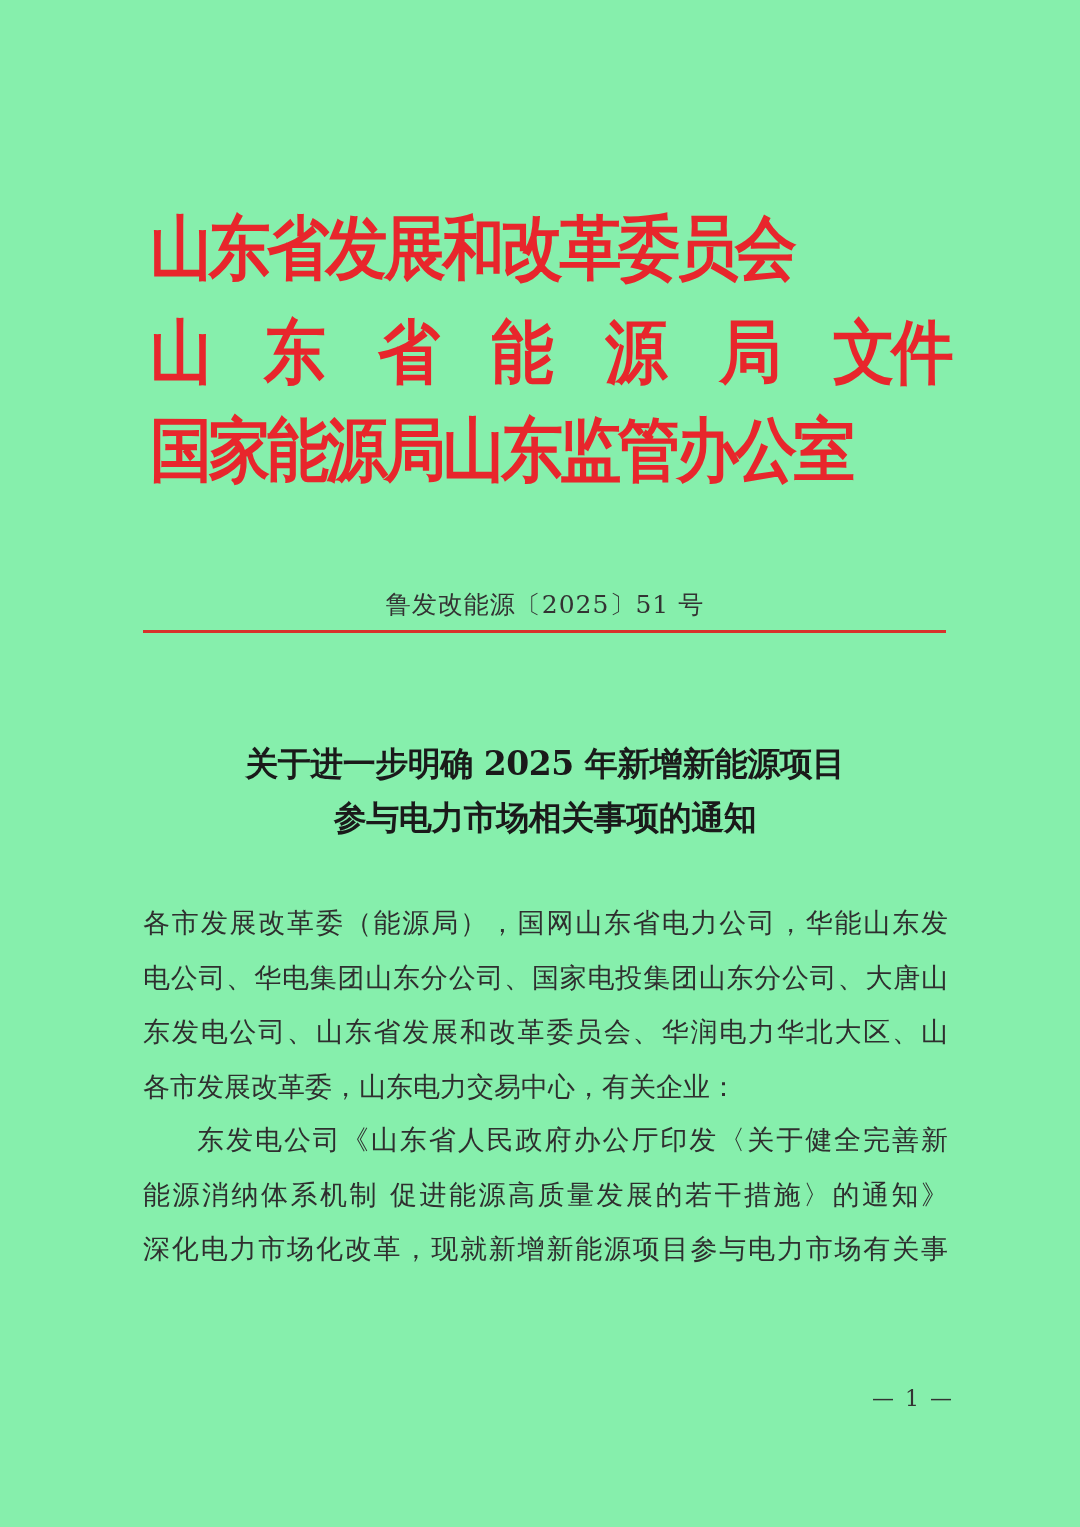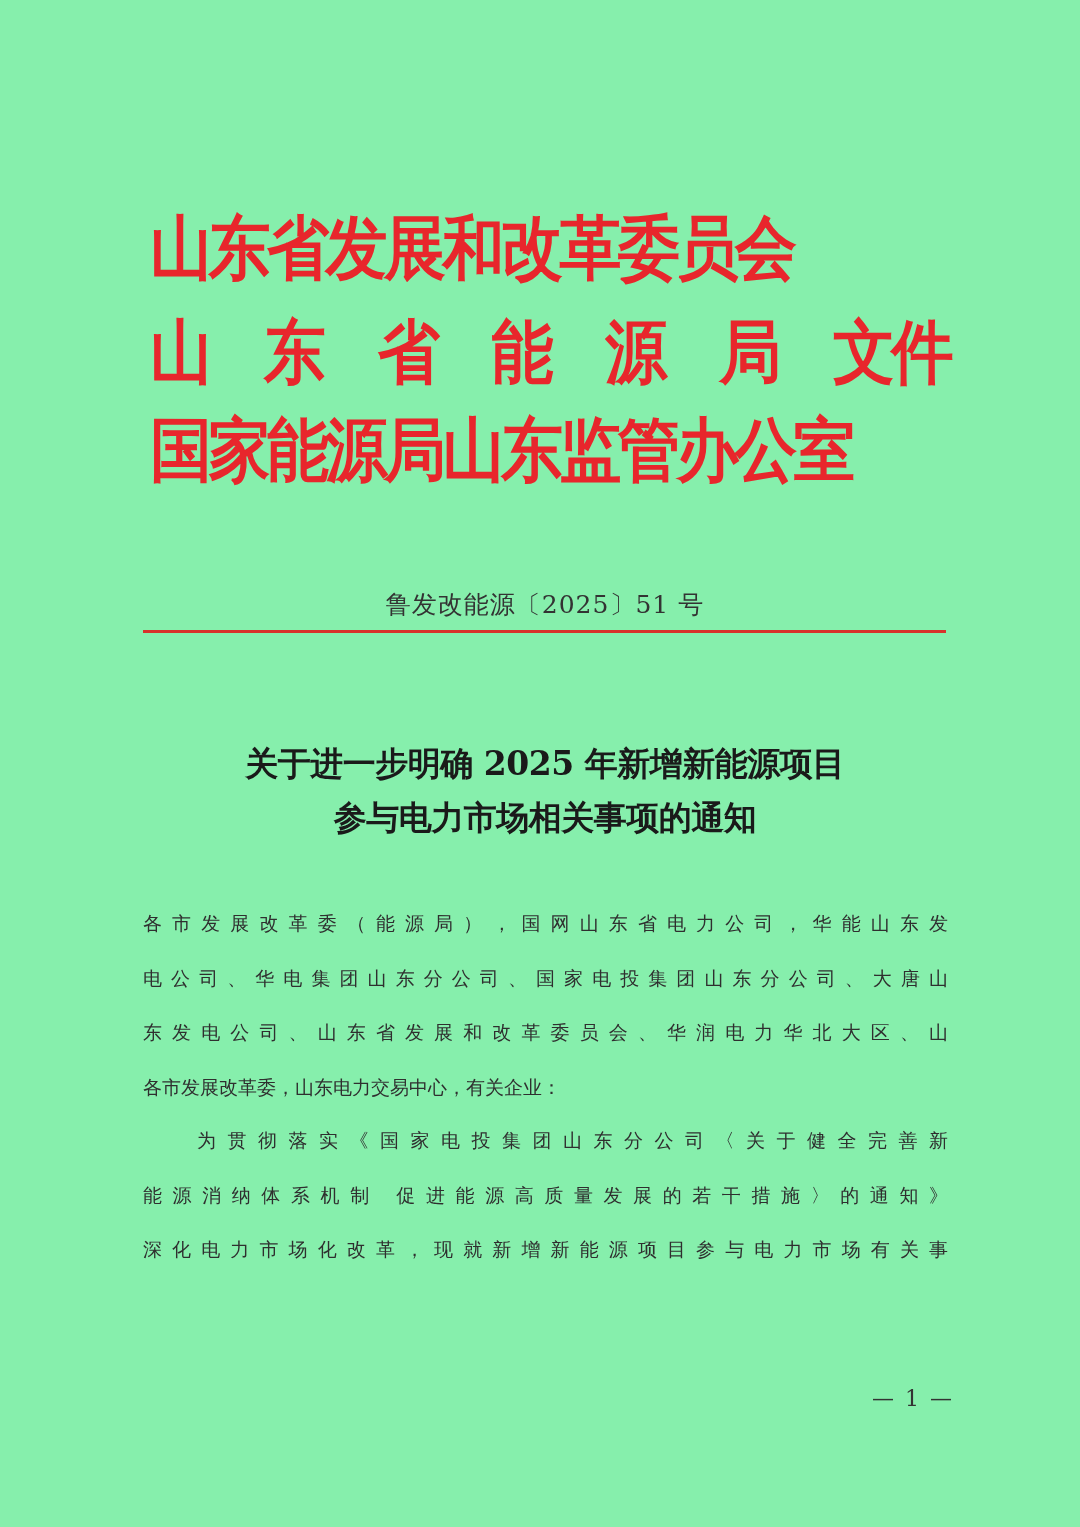--- a/index.html
+++ b/index.html
@@ -69,21 +69,21 @@
       letter-spacing: -0.5px;
     }
     .title.t1 { top: 742px; }
     .title.t2 { top: 796px; }
 
     .body-text {
       position: absolute;
       left: 143px;
       width: 805px;
       font-family: "DejaVu Serif", "Liberation Serif", serif;
-      font-size: 19px;
+      font-size: 27px;
       color: #2f2f2f;
       line-height: 54.5px;
     }
     .body-text .line {
       display: block;
       white-space: nowrap;
       text-align: justify;
       text-align-last: justify;
       height: 54.5px;
     }
@@ -131,20 +131,20 @@
   <div class="title t2">参与电力市场相关事项的通知</div>
 
   <div class="body-text recipients">
     <span class="line">各市发展改革委（能源局），国网山东省电力公司，华能山东发</span>
     <span class="line">电公司、华电集团山东分公司、国家电投集团山东分公司、大唐山</span>
     <span class="line">东发电公司、山东省发展和改革委员会、华润电力华北大区、山</span>
     <span class="line last">各市发展改革委，山东电力交易中心，有关企业：</span>
   </div>
 
   <div class="body-text paragraph">
-    <span class="line indent">为贯彻落实《国家电投集团山东分公司〈关于健全完善新</span>
+    <span class="line indent">东发电公司《山东省人民政府办公厅印发〈关于健全完善新</span>
     <span class="line">能源消纳体系机制 促进能源高质量发展的若干措施〉的通知》</span>
     <span class="line">深化电力市场化改革，现就新增新能源项目参与电力市场有关事</span>
   </div>
 
   <div class="page-number">— 1 —</div>
 
 </div>
 
 </body></html>

